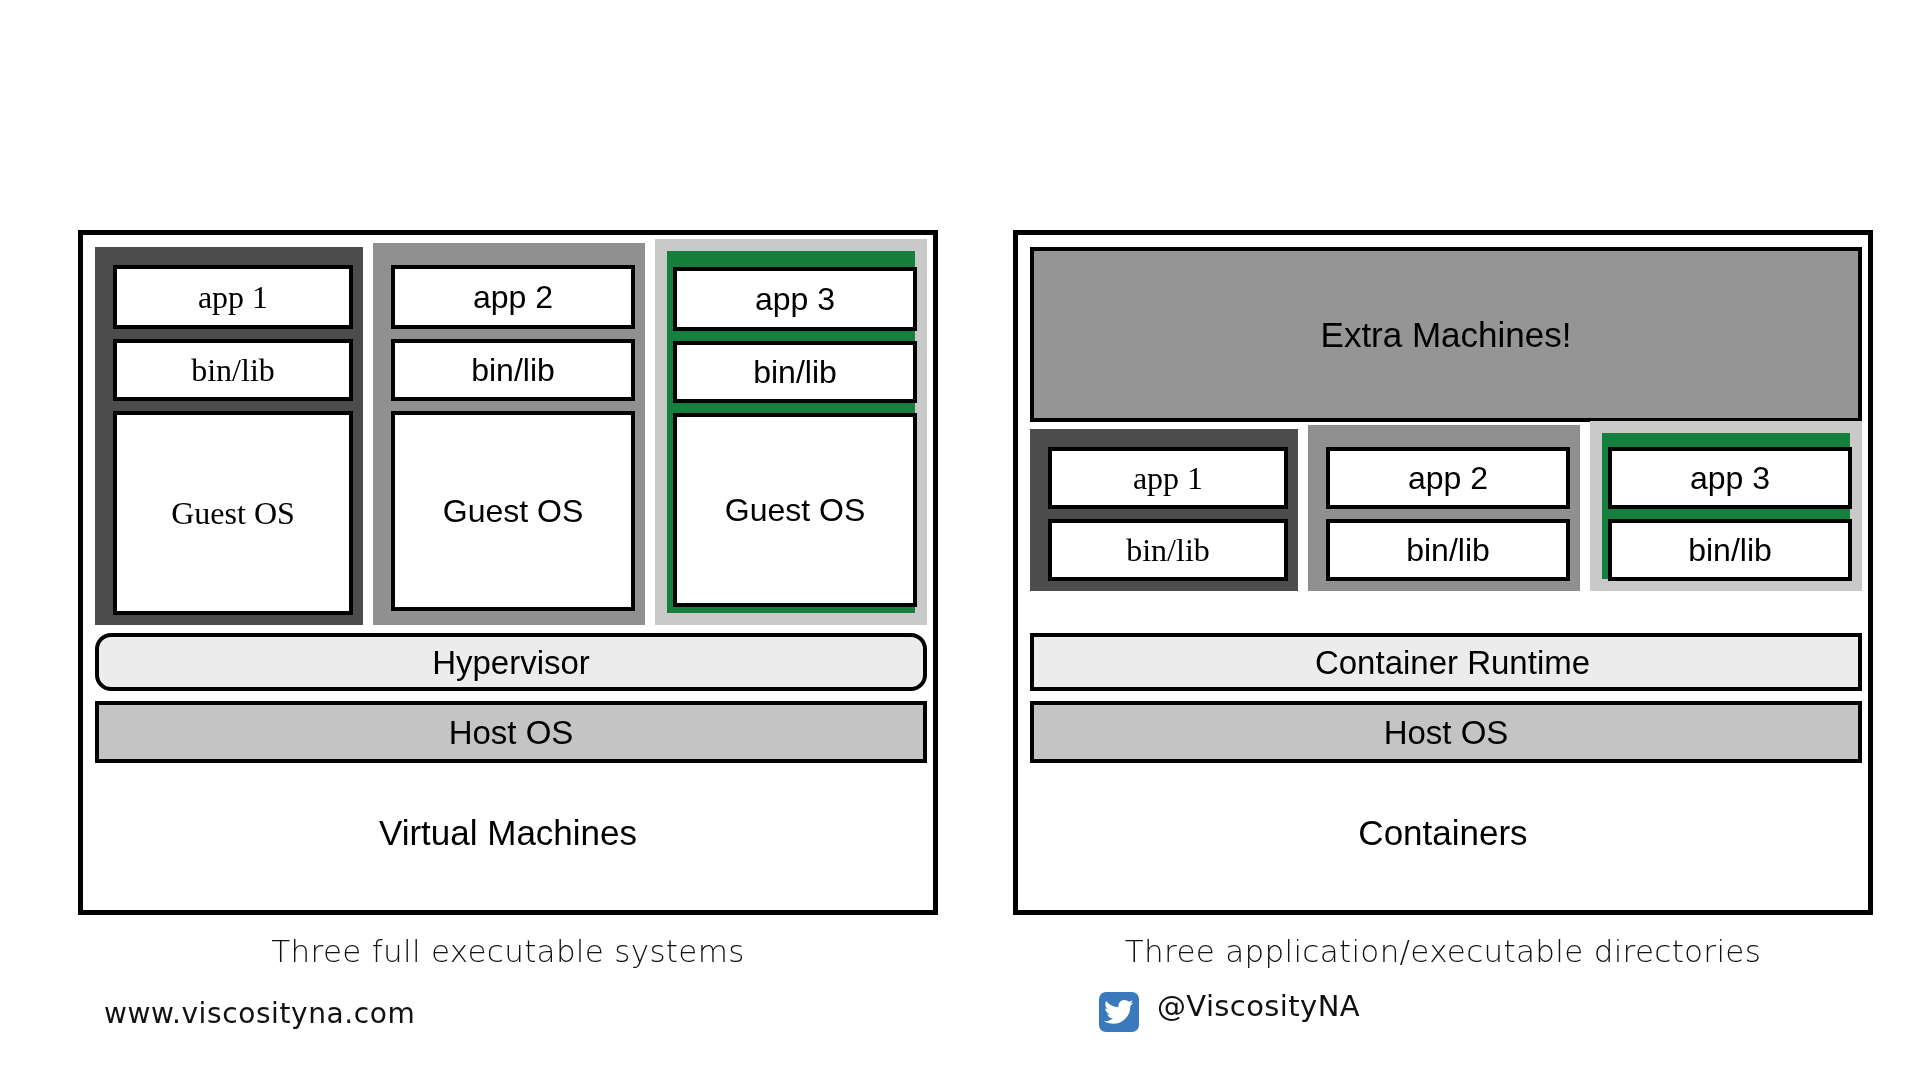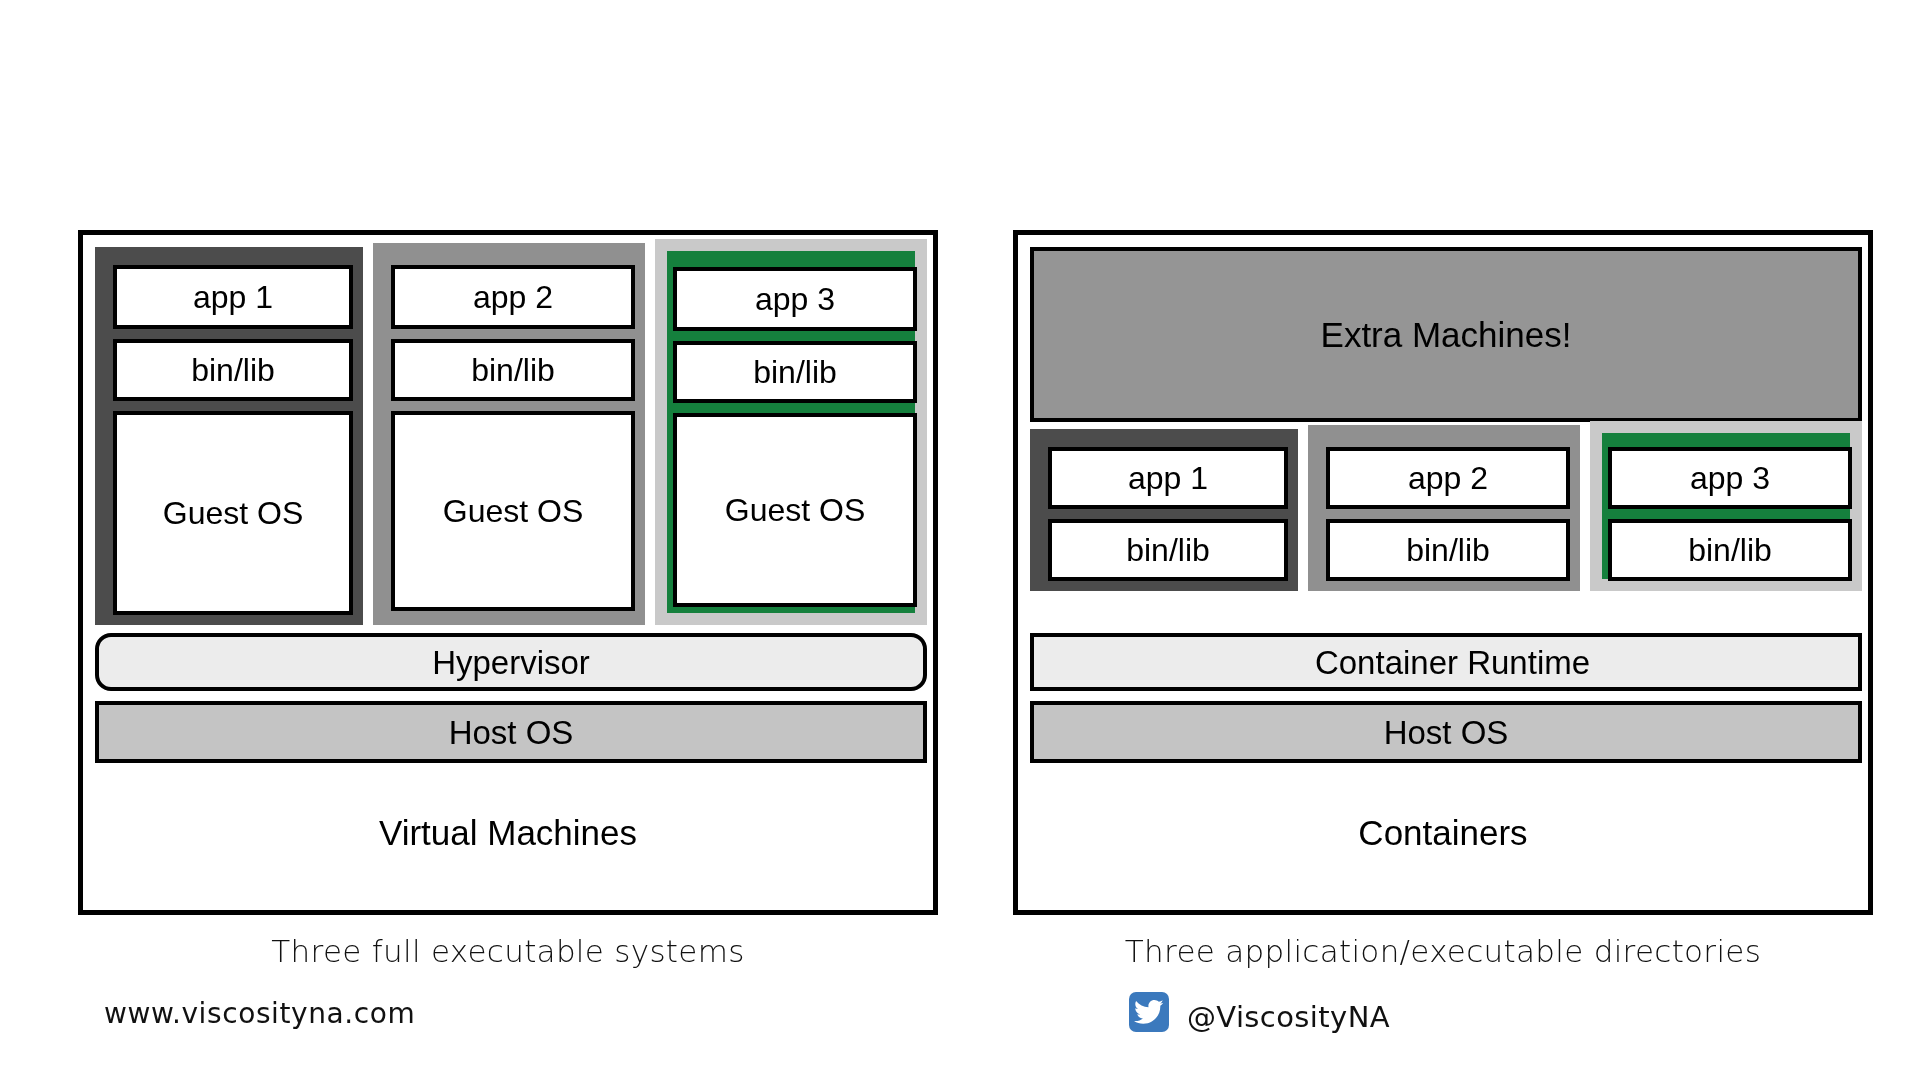--- a/index.html
+++ b/index.html
@@ -36,21 +36,21 @@
   .grp-inner {
     position: absolute;
     box-sizing: border-box;
     border-style: solid;
     border-width: 8px;
     width: 100%;
     height: 100%;
     left: 0;
     top: 0;
   }
-  .shade-dark   { border-color: #4c4c4c; background: #4c4c4c; }
+  .shade-dark   { border-color: #4c4c4c; background: #4c4c4c; font-family: Liberation Serif, serif; }
   .shade-mid    { border-color: #909090; background: #909090; }
   .shade-light  { border-color: #c9c9c9; background: #15803d; }
 
   
   .cell {
     position: absolute;
     box-sizing: border-box;
     border: 4px solid #000000;
     background: #ffffff;
     display: flex;
@@ -105,24 +105,24 @@
     left: 104px;
     top: 1000px;
     font-size: 28px;
     letter-spacing: 0.6px;
     color: #111;
     font-family: "DejaVu Sans", sans-serif;
     line-height: 1;
   }
   #twitter-block {
     position: absolute;
-    right: 530px;
+    right: 560px;
     top: 992px;
     display: flex;
-    align-items: flex-end;
+    align-items: flex-start;
     gap: 18px;
   }
   #twitter-badge {
     width: 40px;
     height: 40px;
     border-radius: 7px;
     display: flex;
     align-items: center;
     justify-content: center;
   }

